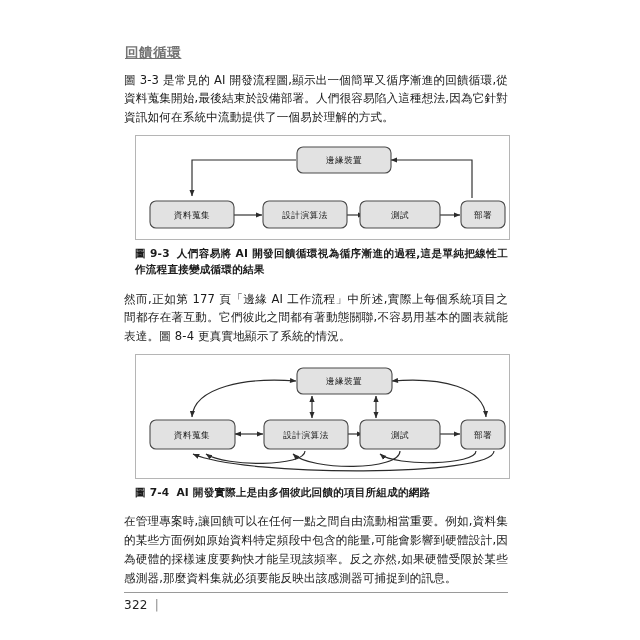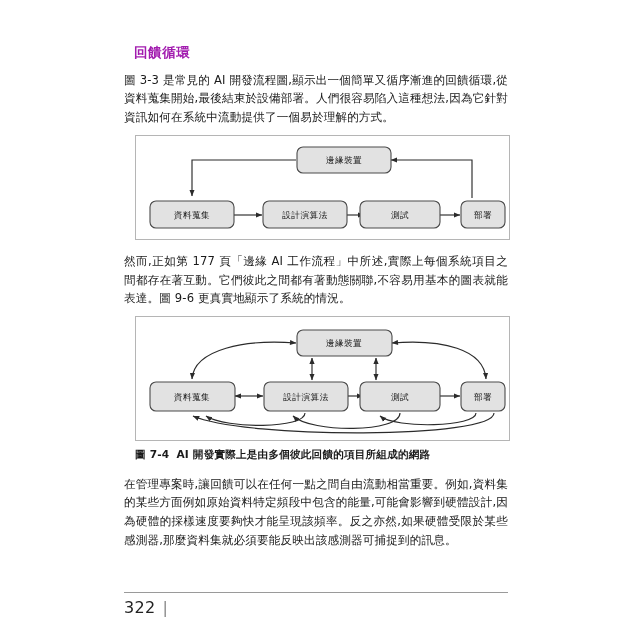--- a/index.html
+++ b/index.html
@@ -16,24 +16,25 @@
     background:#fff;
   }
   .content{
     position:absolute;
     left:124px;top:44px;
     width:384px;
   }
   h2.heading{
     font-size:13.5px;
     font-weight:bold;
-    color:#a21caf;
-    margin:0 0 9px 10px;
+    color:#737373;
+    margin:0 0 9px 1px;
     letter-spacing:0.6px;
     line-height:1.3;
+    text-decoration:underline;
   }
   p.para{
     font-size:11.6px;
     color:#1a1a1a;
     line-height:1.62;
     margin:0 0 8px 0;
     text-align:justify;
     letter-spacing:0.15px;
   }
   p.para.tight{margin-bottom:15px;}
@@ -60,21 +61,21 @@
   .footerline{
     position:absolute;
     left:124px;top:592px;
     width:384px;
     border-top:1px solid #9a9a9a;
   }
   .footer{
     position:absolute;
     left:124px;top:598px;
     width:384px;
-    font-size:16px;
+    font-size:12px;
     color:#222;
     letter-spacing:0.3px;
     display:flex;
     align-items:center;
     gap:7px;
   }
   .footer .sep{color:#888;}
   svg{display:block;}
   .nodebox{fill:#e2e2e2;stroke:#4a4a4a;stroke-width:1.1;}
   .nodelabel{
@@ -124,25 +125,26 @@
           <rect class="nodebox" x="127" y="65" width="84" height="27" rx="6" ry="6"></rect>
           <text class="nodelabel" x="169" y="79">設計演算法</text>
 
           <rect class="nodebox" x="224" y="65" width="80" height="27" rx="6" ry="6"></rect>
           <text class="nodelabel" x="264" y="79">測試</text>
 
           <rect class="nodebox" x="325" y="65" width="44" height="27" rx="6" ry="6"></rect>
           <text class="nodelabel" x="347" y="79">部署</text>
         </svg>
       </div>
+      <p class="caption"><span class="capnum">圖 9-3</span><span>人們容易將 AI 開發回饋循環視為循序漸進的過程,這是單純把線性工作流程直接變成循環的結果</span></p>
     </div>
 
     <div class="gap"></div>
 
-    <p class="para">然而,正如第 177 頁「邊緣 AI 工作流程」中所述,實際上每個系統項目之間都存在著互動。它們彼此之間都有著動態關聯,不容易用基本的圖表就能表達。圖 9-6 更真實地顯示了系統的情況。</p>
+    <p class="para">然而,正如第 177 頁「邊緣 AI 工作流程」中所述,實際上每個系統項目之間都存在著互動。它們彼此之間都有著動態關聯,不容易用基本的圖表就能表達。圖 8-4 更真實地顯示了系統的情況。</p>
 
     <div class="figwrap">
       <div class="figframe fig2">
         <svg width="373" height="123" viewBox="0 0 373 123">
           <defs>
             <marker id="ah2" markerWidth="7" markerHeight="7" refX="6.2" refY="3" orient="auto" markerUnits="userSpaceOnUse">
               <path d="M0,0.4 L6.4,3 L0,5.6 z" fill="#2b2b2b"></path>
             </marker>
             <marker id="ah2s" markerWidth="7" markerHeight="7" refX="0.4" refY="3" orient="auto" markerUnits="userSpaceOnUse">
               <path d="M6.4,0.4 L0,3 L6.4,5.6 z" fill="#2b2b2b"></path>

